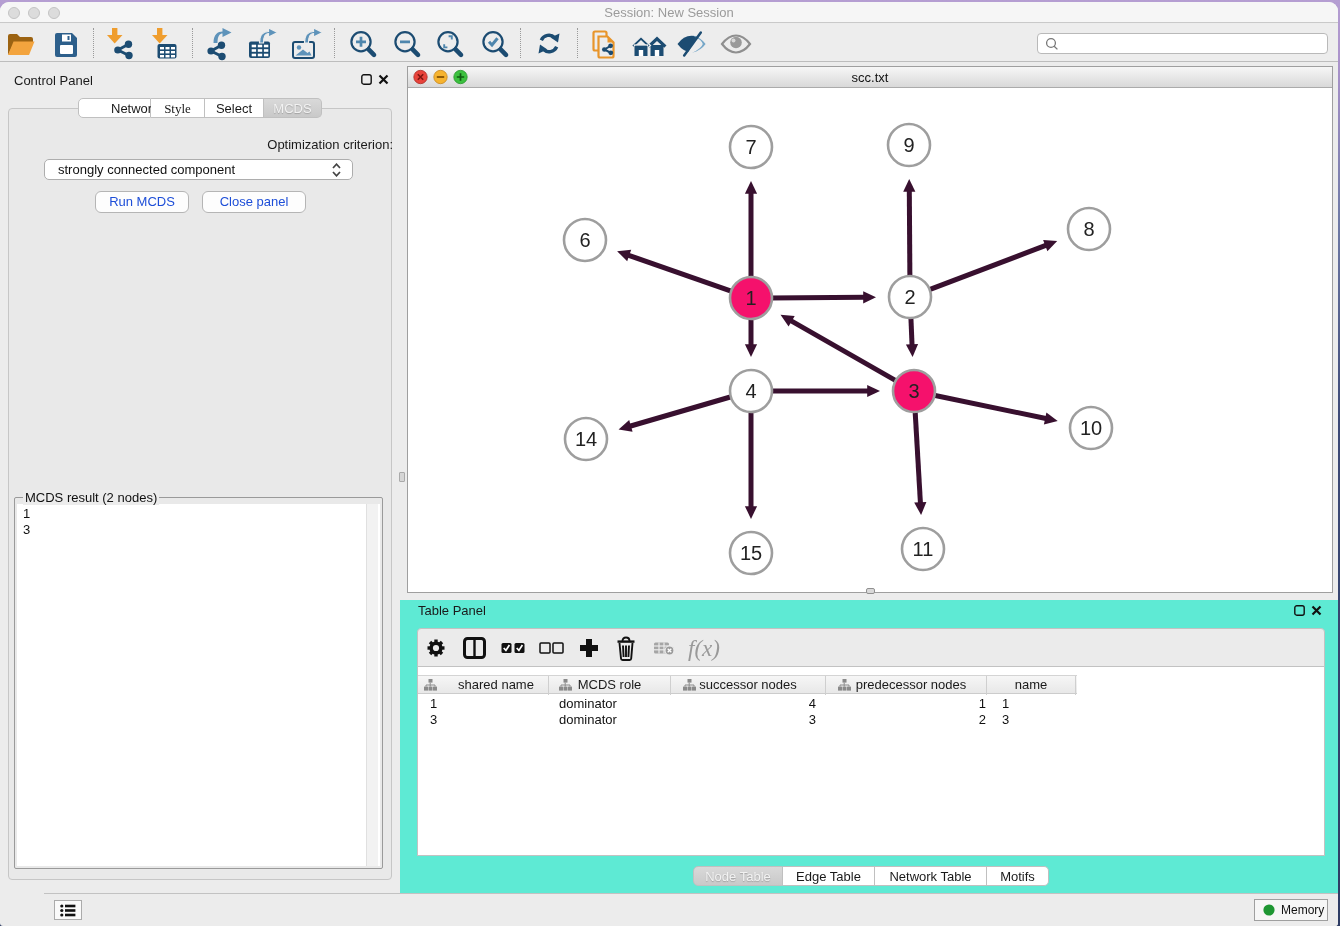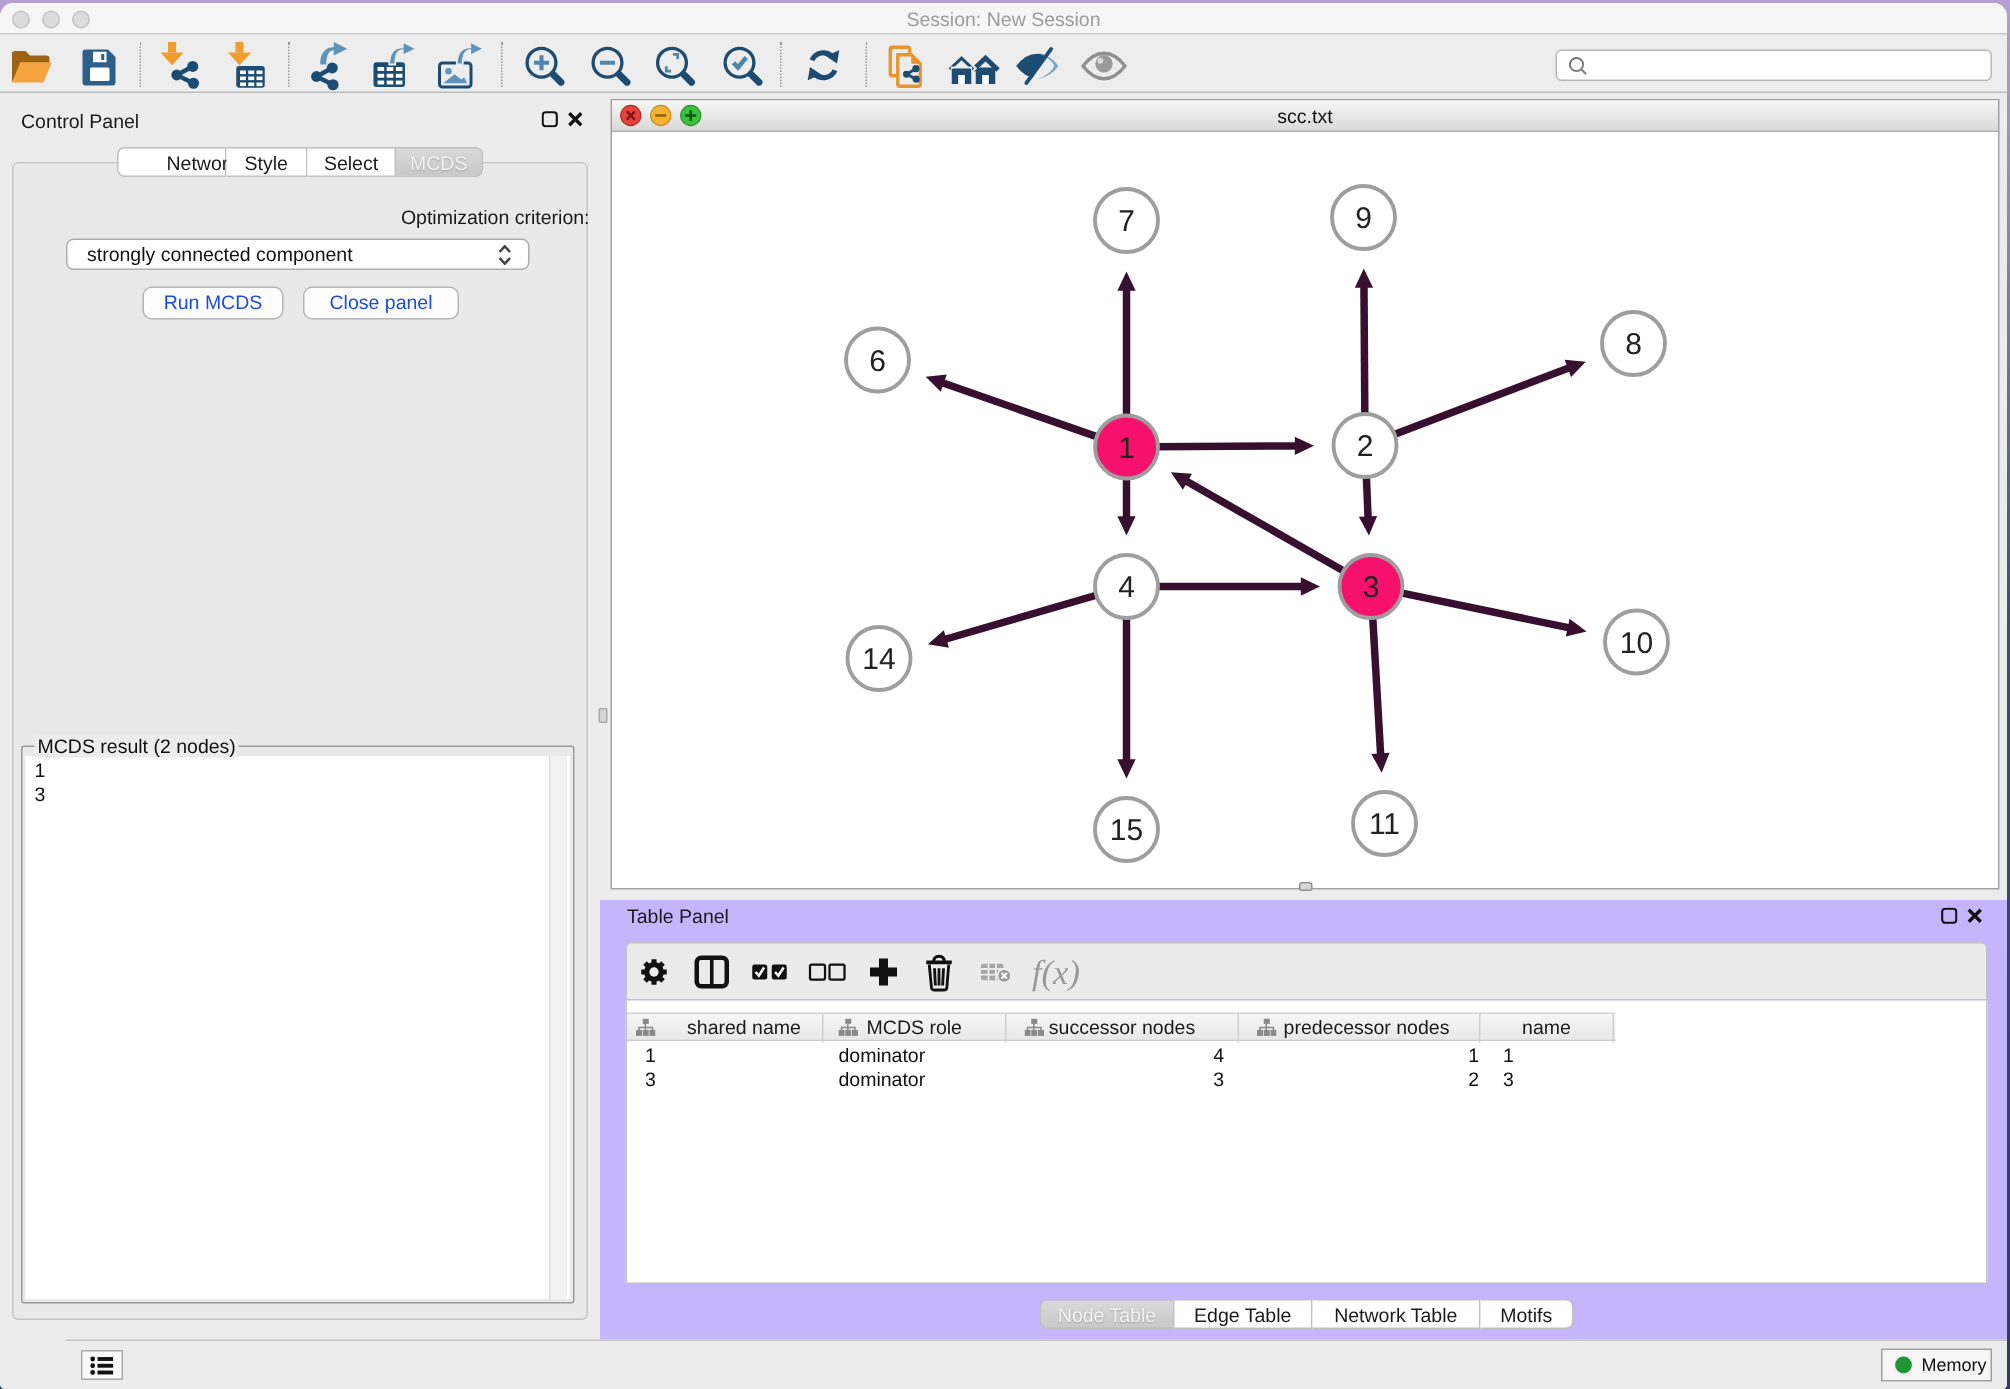--- a/index.html
+++ b/index.html
@@ -25,21 +25,21 @@
 .btn { position:absolute; top:128px; height:22px; background:#fdfdfd; border:1px solid #b5b5b5; border-radius:6px; font-size:13px; text-align:center; line-height:20px; color:#1d4ed8; }
 #fieldset { position:absolute; left:14px; top:434px; width:369px; height:372px; border:1px solid #9a9a9a; border-radius:2px; }
 #fieldlabel { position:absolute; left:8px; top:-8px; background:#ececec; font-size:13px; padding:0 2px; color:#111; }
 #fieldwhite { position:absolute; left:2px; top:6px; right:2px; bottom:2px; background:#fff; }
 #fscroll { position:absolute; right:2px; top:0; width:12px; bottom:0; background:#f2f2f2; border-left:1px solid #e0e0e0; }
 
 #netframe { position:absolute; left:407px; top:64px; width:926px; height:527px; border:1px solid #9f9f9f; background:#fff; }
 #nettitle { position:absolute; left:0; top:0; right:0; height:21px; background:linear-gradient(#f7f7f7,#d9d9d9); border-bottom:1px solid #ababab; }
 #netname { position:absolute; width:100%; text-align:center; top:3px; font-size:13px; color:#111; }
 
-#tpanel { position:absolute; left:400px; top:598px; right:0; bottom:33px; background:#c4b5fd; }
+#tpanel { position:absolute; left:400px; top:598px; right:0; bottom:33px; background:#5eead4; }
 #tp-title { position:absolute; left:18px; top:3px; font-size:13px; color:#1a1a1a; }
 #tp-toolbar { position:absolute; left:17px; top:28px; right:13px; height:39px; border:1px solid #c2c2c2; border-radius:4px 4px 0 0; background:#ebebeb; }
 #tp-table { position:absolute; left:17px; top:67px; right:13px; height:189px; background:#fff; border:1px solid #c2c2c2; border-top:none; }
 #thead { position:absolute; left:0; top:8px; width:659px; height:19px; background:linear-gradient(#f6f6f6,#e8e8e8); border-top:1px solid #d4d4d4; border-bottom:1px solid #cccccc; }
 .hcell { position:absolute; top:0; height:19px; border-right:1px solid #cfcfcf; font-size:13px; text-align:center; line-height:18px; color:#1a1a1a; }
 .hicon { position:absolute; left:6px; top:3px; }
 .trow { position:absolute; left:0; right:0; height:16px; font-size:13px; color:#111; }
 .tcell { position:absolute; top:0; height:16px; line-height:16px; }
 #btabs { position:absolute; left:293px; top:266px; height:21px; display:flex; }
 
@@ -217,21 +217,21 @@
     <div id="cp-title">Control Panel</div>
     <svg width="11" height="11" style="position:absolute;left:361px;top:11px;" viewBox="0 0 11 11">
         <rect x="0.8" y="0.8" width="9.4" height="9.4" rx="2" fill="none" stroke="#111" stroke-width="1.4"></rect>
       </svg>
     <svg width="11" height="11" style="position:absolute;left:378px;top:11px;" viewBox="0 0 11 11">
         <path d="M1.5 1.5 L9.5 9.5 M9.5 1.5 L1.5 9.5" stroke="#111" stroke-width="2.2"></path>
       </svg>
     <div id="cp-pane"></div>
     <div id="tabs">
       <div class="tab first" style="width:73px;padding-left:32px;">Network</div>
-      <div class="tab" style="width:54px;">Style</div>
+      <div class="tab" style="width:54px;font-family:Liberation Serif, serif;">Style</div>
       <div class="tab" style="width:59px;">Select</div>
       <div class="tab sel" style="width:58px;">MCDS</div>
     </div>
     <div id="optlabel">Optimization criterion:</div>
     <div id="combo">strongly connected component
       <svg width="11" height="14" style="position:absolute;right:10px;top:3px;" viewBox="0 0 11 14">
           <path d="M2 5 L5.5 1.2 L9 5" fill="none" stroke="#444" stroke-width="1.7"></path>
           <path d="M2 9 L5.5 12.8 L9 9" fill="none" stroke="#444" stroke-width="1.7"></path>
         </svg>
     </div>

